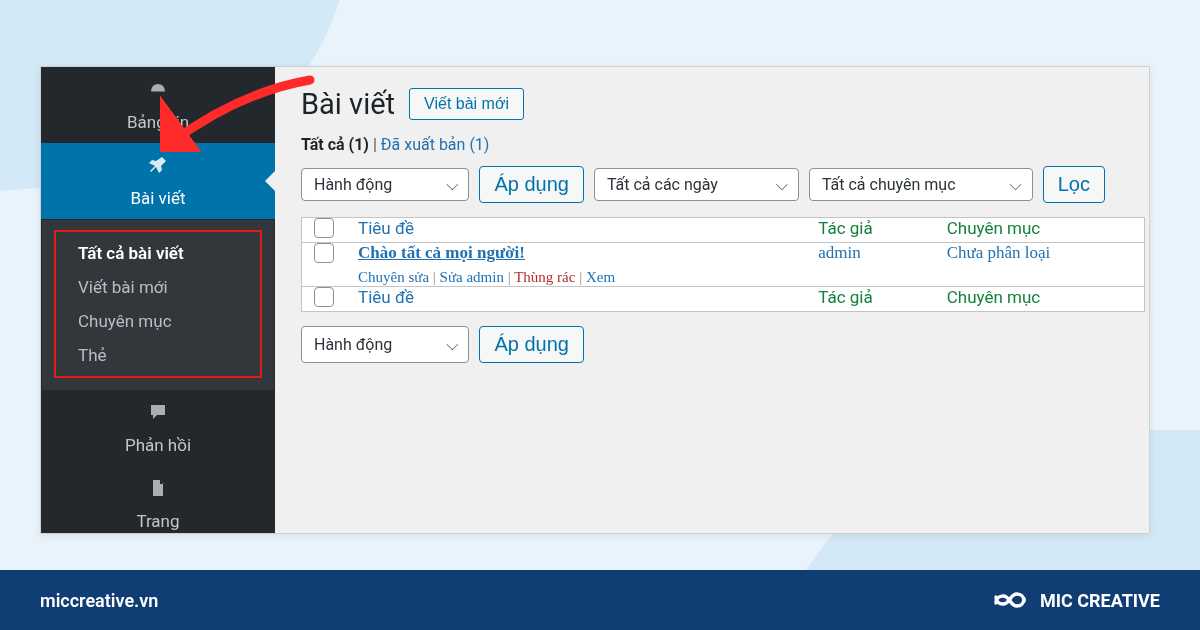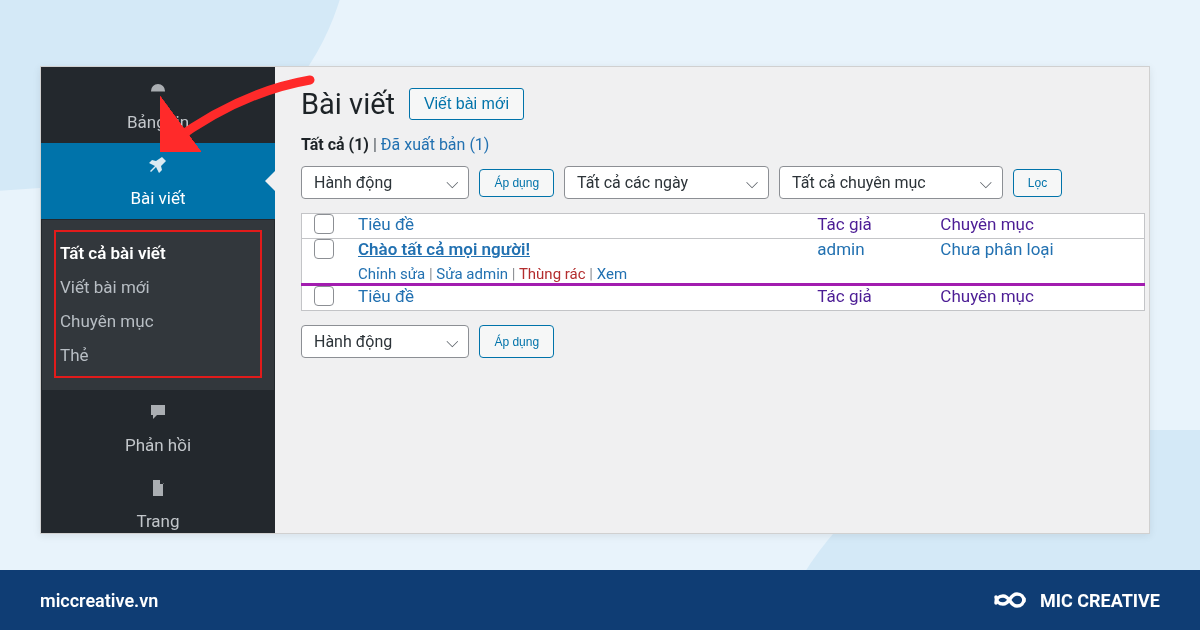--- a/index.html
+++ b/index.html
@@ -79,21 +79,21 @@
     background: #32373c;
     padding: 10px 0 12px 0;
     margin: 1px 1px 0 1px;
   }
   .sub-highlight {
     border: 2px solid #e21b1b;
     margin: 0 12px 0 12px;
     padding: 4px 0;
   }
   .sub-item {
-    padding: 7px 2px 7px 4px;
+    padding: 7px 2px 7px 22px;
     color: #b8bec4;
     font-size: 17px;
     cursor: pointer;
     display: block;
   }
   .sub-item.current { color: #fff; font-weight: 600; }
 
   
   .main {
     flex: 1;
@@ -131,41 +131,41 @@
     cursor: pointer;
     min-width: 150px;
     gap: 44px;
   }
   .select .chev { margin-left: 10px; color: #565c63; }
   .btn {
     border: 1px solid #0073aa;
     color: #0073aa;
     background: #f6f7f7;
     padding: 6px 14px;
-    font-size: 12px;
+    font-size: 20px;
     border-radius: 4px;
     cursor: pointer;
   }
 
   table.posts {
     width: 100%;
     border: 1px solid #c3c4c7;
     background: #fff;
     border-collapse: collapse;
     font-size: 17px;
   }
   table.posts th, table.posts td {
     text-align: left;
     padding: 0 12px;
     vertical-align: top;
   }
   table.posts thead th { color: #2271b1; font-weight: 400; border-bottom: 1px solid #c3c4c7; }
   table.posts thead th:first-child, table.posts td:first-child { width: 44px; text-align: center; }
-  table.posts thead th.dark, table.posts tfoot th.dark { color: #4c1d95; }
-  table.posts tbody tr { border-bottom: 3px solid #a21caf; }
+  table.posts thead th.dark, table.posts tfoot th.dark { color: #15803d; }
+  table.posts tbody tr { border-bottom: 1px solid #a21caf; font-family: Liberation Serif, serif; }
   table.posts tfoot th { border-top: 1px solid #c3c4c7; font-weight: 400; color: #2271b1; }
   .chk {
     width: 20px; height: 20px;
     border: 1.5px solid #8c8f94;
     border-radius: 4px;
     display: inline-block;
     background: #fff;
   }
   .row-title { color: #2271b1; font-weight: 600; }
   .row-actions { margin-top: 6px; font-size: 15px; color: #8c8f94; }
@@ -294,21 +294,21 @@
           <th class="dark">Tác giả</th>
           <th class="dark">Chuyên mục</th>
         </tr>
       </thead>
       <tbody>
         <tr>
           <td><span class="chk"></span></td>
           <td>
             <a href="#" class="row-title">Chào tất cả mọi người!</a>
             <div class="row-actions">
-              <a href="#">Chỉnh sửa</a> |
+              <a href="#">Chuyên sửa</a> |
               <a href="#">Sửa admin</a> |
               <a href="#" class="trash">Thùng rác</a> |
               <a href="#">Xem</a>
             </div>
           </td>
           <td class="author"><a href="#">admin</a></td>
           <td class="cat"><a href="#">Chưa phân loại</a></td>
         </tr>
       </tbody>
       <tfoot>

